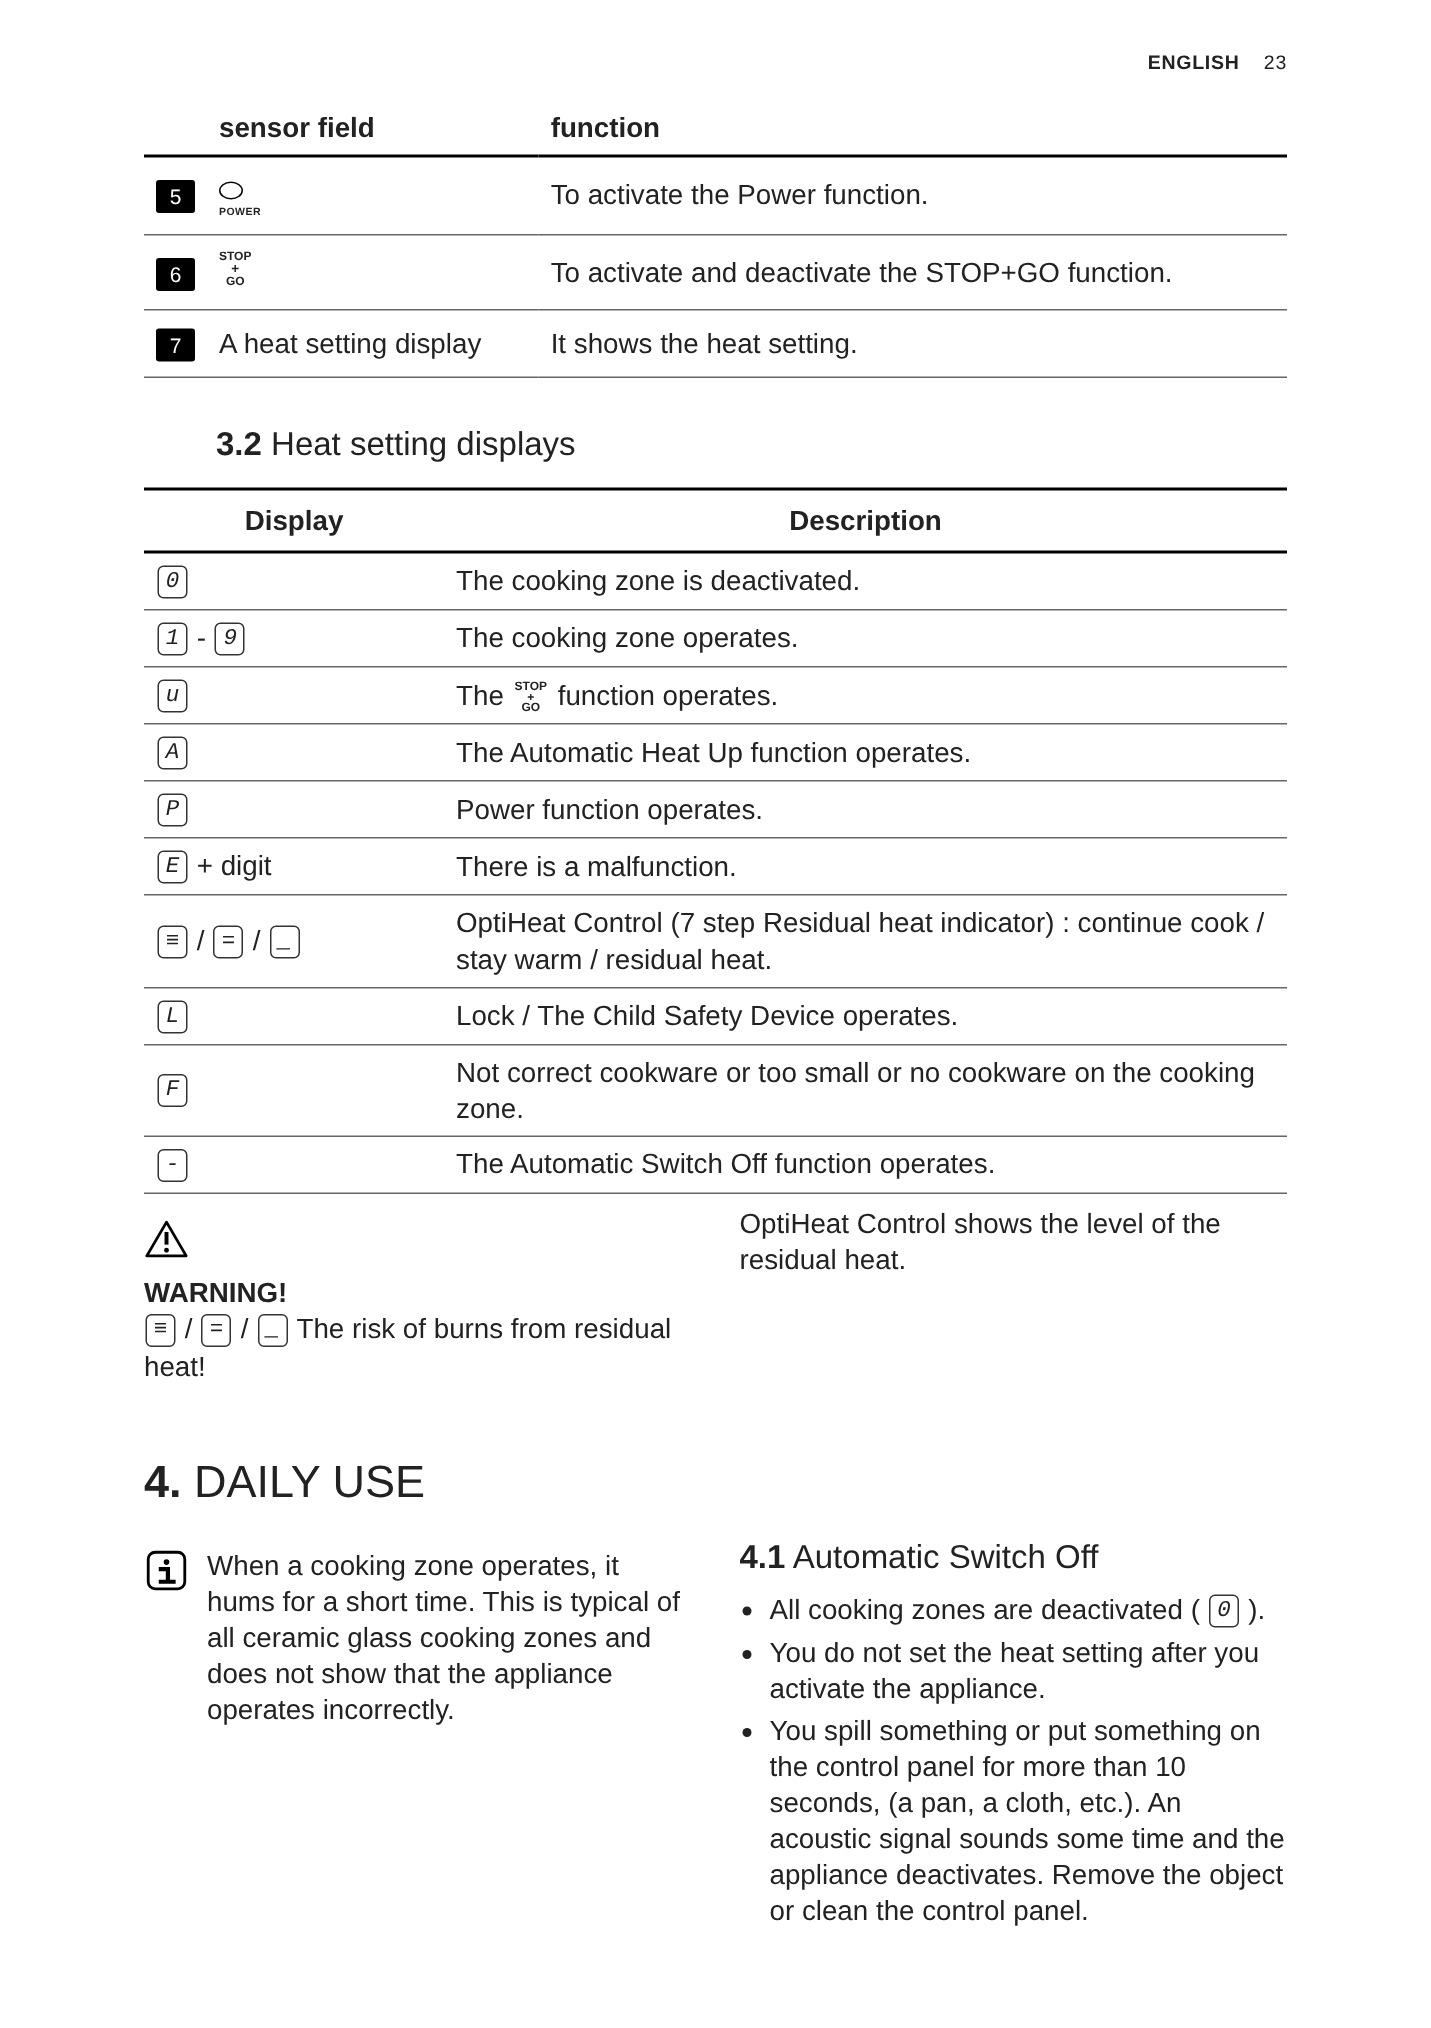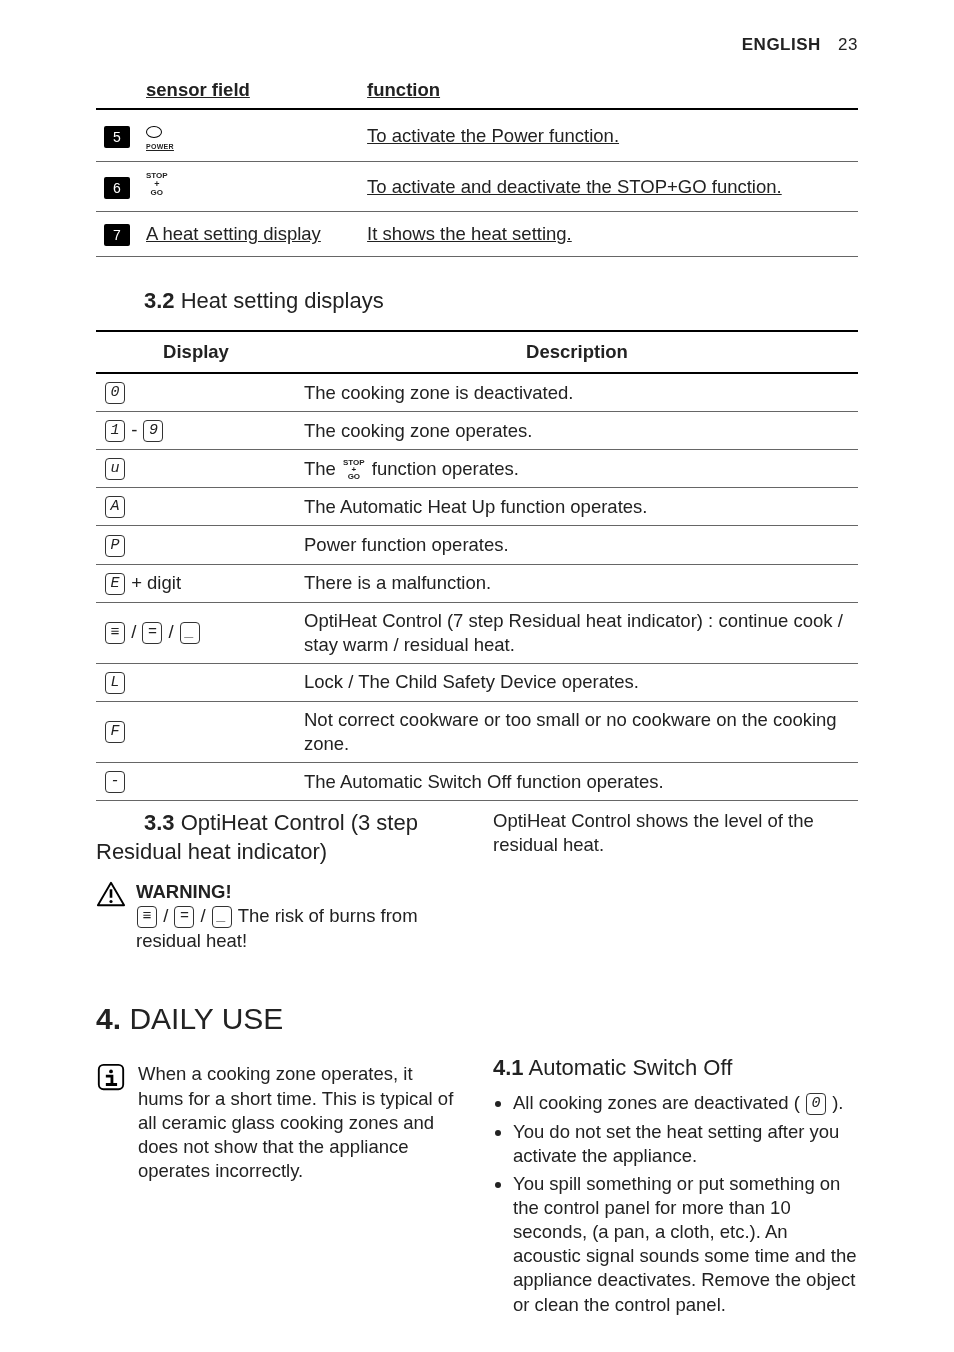--- a/index.html
+++ b/index.html
@@ -9,31 +9,30 @@
     font-family: "Helvetica Neue", Arial, sans-serif;
     color: #222;
     background: #fff;
     padding: 34px 96px 0 96px;
     font-size: 18.5px;
     line-height: 1.3;
     position: relative;
   }
   .top-meta {
     text-align: right;
-    font-size: 17px;
+    font-size: 13px;
     font-weight: bold;
     letter-spacing: 0.5px;
     margin-bottom: 16px;
   }
   .top-meta .pg { margin-left: 12px; font-weight: normal; }
   table.t1 {
     width: 100%;
     border-collapse: collapse;
     margin-bottom: 30px;
-    text-decoration: underline;
   }
   table.t1 th {
     text-align: left;
     font-weight: bold;
     border-bottom: 2px solid #000;
     padding: 6px 8px 6px 8px;
   }
   table.t1 td {
     border-bottom: 1px solid #666;
     padding: 10px 8px;
@@ -129,21 +128,21 @@
     vertical-align: middle;
     margin: 0 2px;
   }
   .stopgo-inline span { display: block; }
   .two-col {
     display: flex;
     gap: 32px;
     margin-top: 8px;
   }
   .two-col .col { flex: 1; }
-  .warn-row { display: flex; align-items: flex-start; gap: 10px; margin-top: 8px; }
+  .warn-row { display: flex; align-items: flex-start; gap: 10px; margin-top: 8px; flex-direction: column; }
   .warn-icon {
     width: 30px; height: 28px; flex-shrink: 0;
   }
   .warn-icon svg { width: 100%; height: 100%; }
   .info-row { display: flex; align-items: flex-start; gap: 12px; margin-top: 8px; }
   .info-icon { width: 30px; height: 30px; flex-shrink: 0; }
   .info-icon svg { width: 100%; height: 100%; }
   h1.big {
     font-size: 30px;
     font-weight: normal;
@@ -248,24 +247,20 @@
       </tr>
       <tr>
         <td class="disp"><span class="seg">-</span></td>
         <td>The Automatic Switch Off function operates.</td>
       </tr>
     </tbody>
 </table>
 
 <div class="two-col">
   <div class="col">
-    <h2 class="sec" style="margin-top:0">
-      <span class="secnum">3.3</span>
-      <span>OptiHeat Control (3 step Residual heat indicator)</span>
-    </h2>
     <div class="warn-row">
       <div class="warn-icon">
         <svg viewBox="0 0 32 28">
             <path d="M16 2 L30 26 L2 26 Z" fill="none" stroke="#000" stroke-width="2" stroke-linejoin="round"></path>
             <rect x="14.6" y="9" width="2.8" height="9" fill="#000"></rect>
             <circle cx="16" cy="22" r="1.7" fill="#000"></circle>
           </svg>
       </div>
       <div>
         <div class="bold">WARNING!</div>

